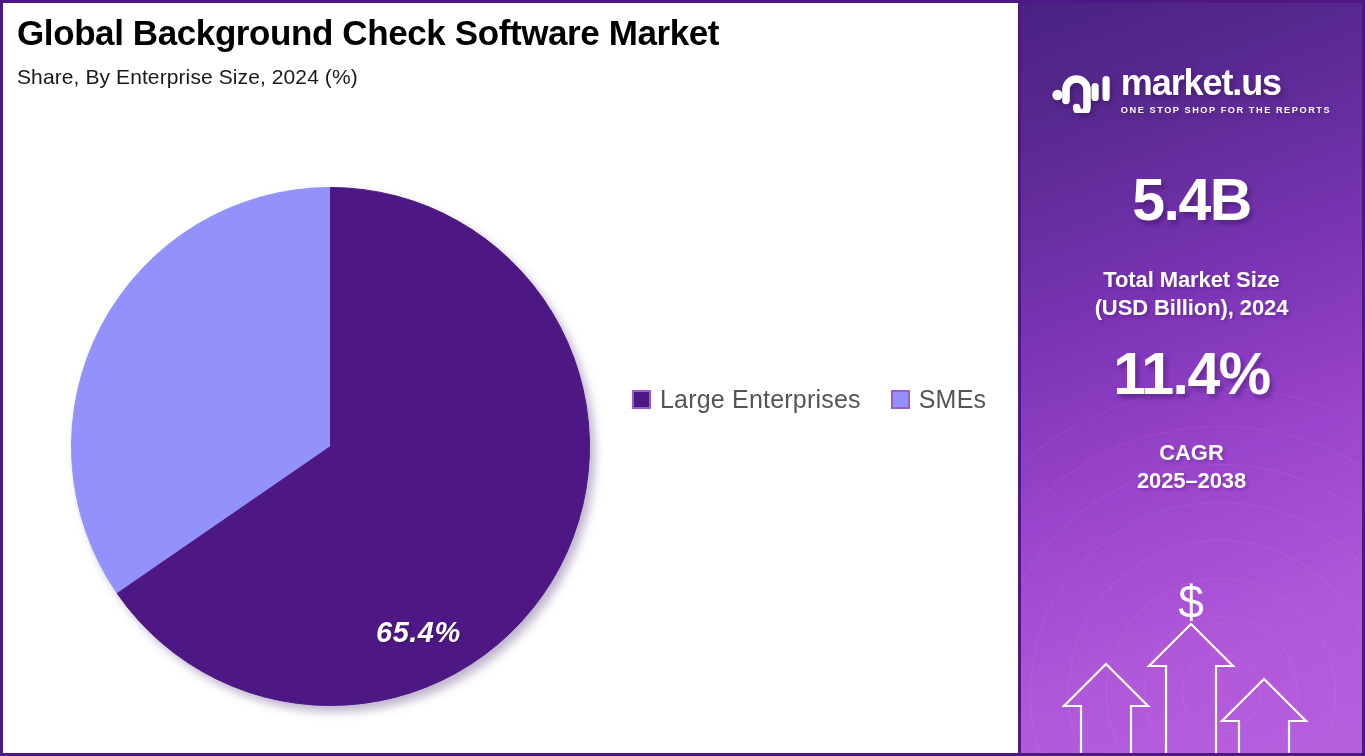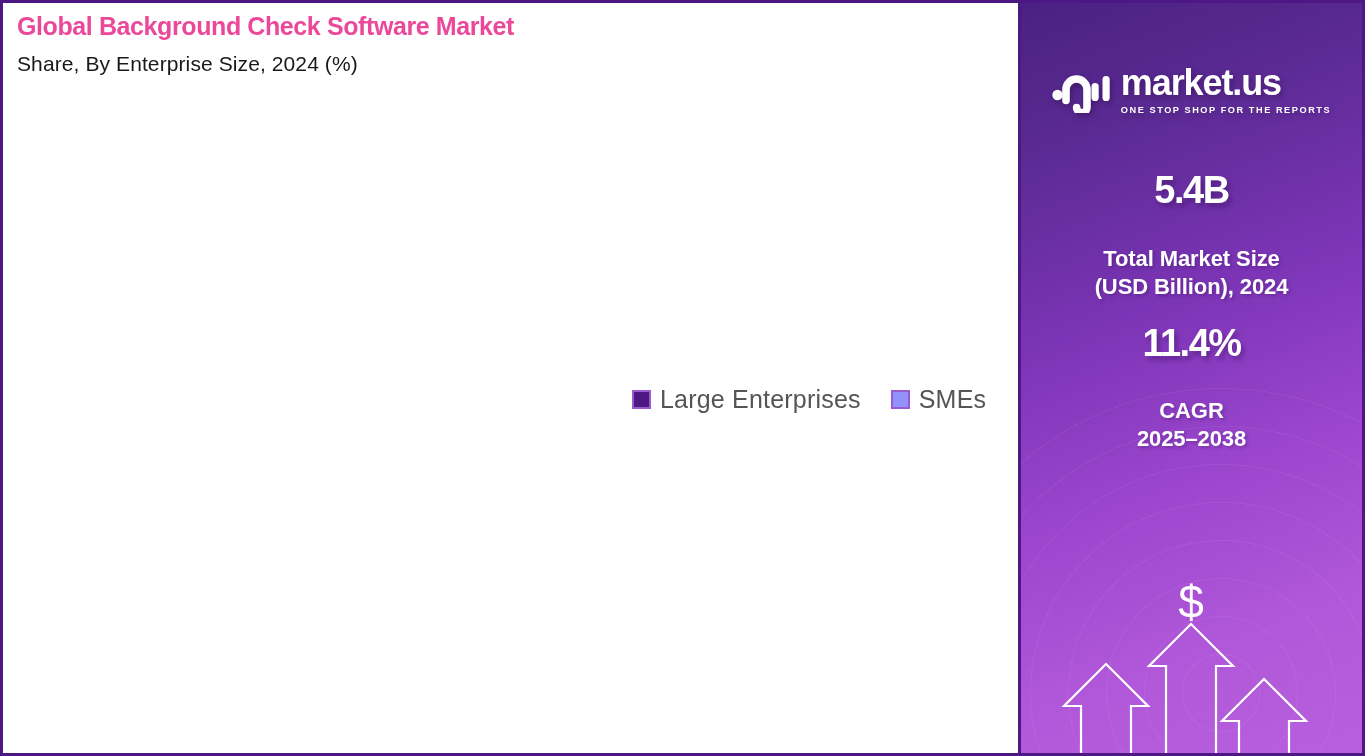--- a/index.html
+++ b/index.html
@@ -21,23 +21,23 @@
   .chart-panel {
     position:relative;
     width:1018px; height:756px;
     background:#ffffff;
     border:3px solid #4D1884;
     border-right:none;
   }
 
   .titles { position:absolute; left:14px; top:8px; width:960px; }
   .chart-title {
-    font-size:25px;
+    font-size:35px;
     font-weight:bold;
-    color:#ec4899;
+    color:#000000;
     letter-spacing:-0.4px;
     line-height:1.25;
     white-space:nowrap;
   }
   .chart-subtitle {
     margin-top:9px;
     font-size:21px;
     font-weight:normal;
     color:#191919;
     letter-spacing:0.1px;
@@ -136,21 +136,21 @@
     letter-spacing:-1.1px; line-height:1;
   }
   .logo-tag {
     margin-top:4px;
     font-size:9.2px; font-weight:bold; color:#ffffff;
     letter-spacing:1.55px; white-space:nowrap;
   }
 
   .stat-value {
     position:relative; z-index:3;
-    font-size:38px; font-weight:bold;
+    font-size:59px; font-weight:bold;
     letter-spacing:-1.5px; line-height:1;
     text-shadow:3px 4px 4px rgba(55,15,90,0.42);
   }
   .stat-caption {
     position:relative; z-index:3;
     font-size:22px; font-weight:bold;
     text-align:center; line-height:1.25;
     letter-spacing:-0.1px;
     text-shadow:2px 2px 3px rgba(55,15,90,0.30);
   }
@@ -171,20 +171,29 @@
 
 <div id="infographic">
 
   <div class="chart-panel">
 
     <div class="titles">
       <div class="chart-title">Global Background Check Software Market</div>
       <div class="chart-subtitle">Share, By Enterprise Size, 2024 (%)</div>
     </div>
 
+    <div class="pie-wrap">
+      <svg class="pie" viewBox="0 0 521 521">
+
+        <path id="slice-smes" fill="#9392FC" stroke="#9392FC" stroke-width="1" d="M 260.5 260.5 L 47.21 407.42 A 259 259 0 0 1 260.50 1.50 Z"></path>
+
+        <path id="slice-large" fill="#4D1884" stroke="#4D1884" stroke-width="1" d="M 260.5 260.5 L 260.50 1.50 A 259 259 0 1 1 47.21 407.42 Z"></path>
+      </svg>
+      <div class="pie-label">65.4%</div>
+    </div>
 
     <div class="legend">
       <div class="legend-item">
         <span class="legend-swatch" id="sw0" style="background: rgb(77, 24, 132);"></span>
         <span class="legend-text">Large Enterprises</span>
       </div>
       <div class="legend-item">
         <span class="legend-swatch" id="sw1" style="background: rgb(147, 146, 252);"></span>
         <span class="legend-text">SMEs</span>
       </div>

